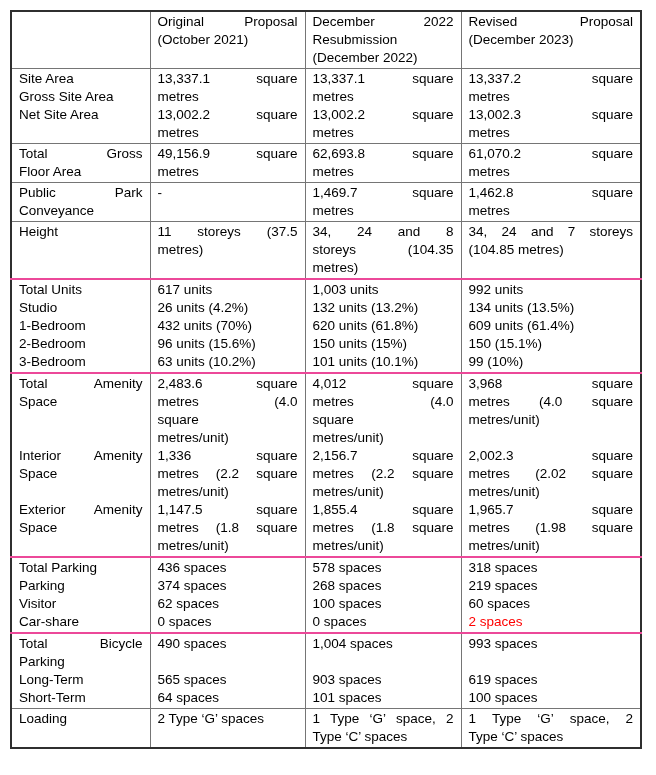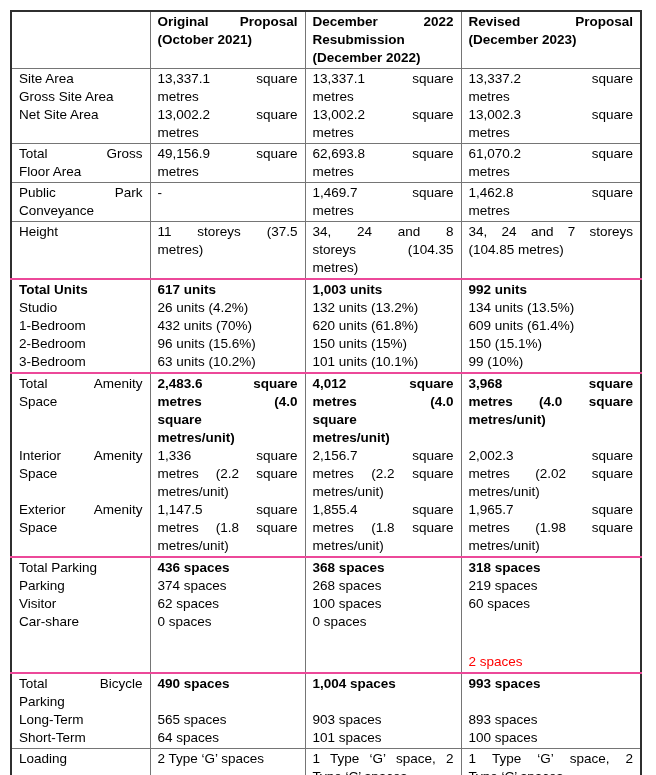--- a/index.html
+++ b/index.html
@@ -25,21 +25,21 @@
     padding: 1px 7px;
     font-size: 13.5px;
     line-height: 18px;
     text-align: left;
     overflow: hidden;
   }
   tr.section-top td { border-top: 2px solid #ec4899; }
   .line { min-height: 18px; white-space: nowrap; }
   .line.j { display: flex; justify-content: space-between; white-space: normal; }
   .line.j span { white-space: nowrap; }
-  .b { font-weight: bold; }
+  .b { font-weight: normal; }
 </style>
 </head>
 <body>
 
 <div class="page">
   <table class="cmp">
     <colgroup>
       <col style="width:139px">
       <col style="width:155px">
       <col style="width:156px">
@@ -362,30 +362,30 @@
             <div class="line">Visitor</div>
             <div class="line">Car-share</div>
           </td>
           <td>
             <div class="line b">436 spaces</div>
             <div class="line">374 spaces</div>
             <div class="line">62 spaces</div>
             <div class="line">0 spaces</div>
           </td>
           <td>
-            <div class="line b">368 spaces</div>
+            <div class="line b">578 spaces</div>
             <div class="line">268 spaces</div>
             <div class="line">100 spaces</div>
             <div class="line">0 spaces</div>
           </td>
           <td>
             <div class="line b">318 spaces</div>
             <div class="line">219 spaces</div>
             <div class="line">60 spaces</div>
-            <div class="line" style="color: rgb(255, 0, 0); margin-top: 40px;">2 spaces</div>
+            <div class="line" style="color: rgb(255, 0, 0);">2 spaces</div>
           </td>
         </tr>
         <tr class="section-top">
           <td>
             <div class="line j">
               <span>Total</span>
               <span>Bicycle</span>
             </div>
             <div class="line">Parking</div>
             <div class="line">Long-Term</div>
@@ -399,21 +399,21 @@
           </td>
           <td>
             <div class="line b">1,004 spaces</div>
             <div class="line">&nbsp;</div>
             <div class="line">903 spaces</div>
             <div class="line">101 spaces</div>
           </td>
           <td>
             <div class="line b">993 spaces</div>
             <div class="line">&nbsp;</div>
-            <div class="line">893 spaces</div>
+            <div class="line">619 spaces</div>
             <div class="line">100 spaces</div>
           </td>
         </tr>
         <tr>
           <td>
             <div class="line">Loading</div>
           </td>
           <td>
             <div class="line">2 Type ‘G’ spaces</div>
           </td>

